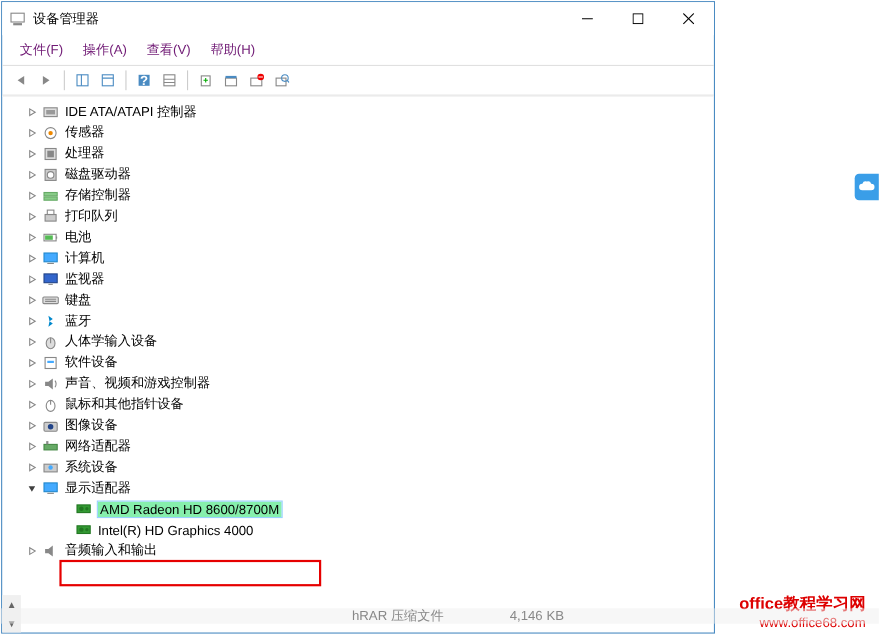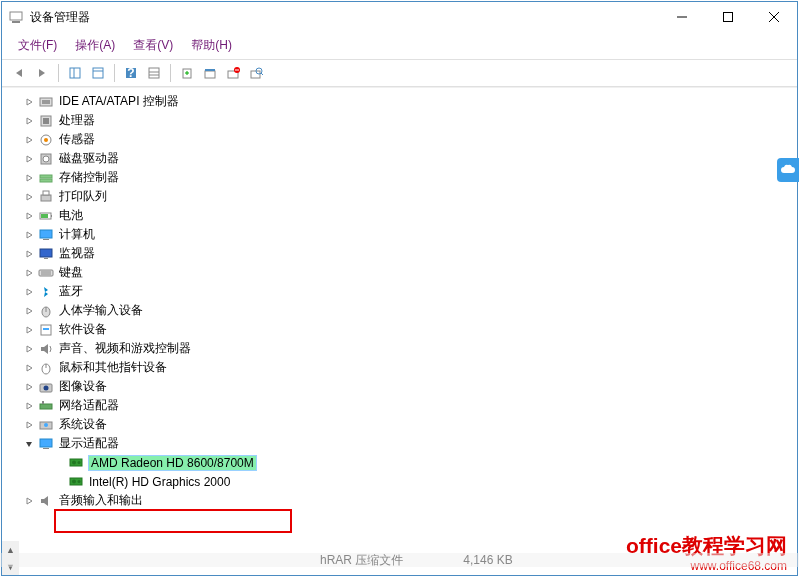--- a/index.html
+++ b/index.html
@@ -1,17 +1,17 @@
 <!DOCTYPE html>
 <html><head>
   <meta charset="utf-8">
   <style>
     * { margin: 0; padding: 0; box-sizing: border-box; font-family: "Microsoft YaHei", "SimSun", sans-serif; font-size: 12px; }
     body { background: #fff; width: 799px; height: 583px; position: relative; overflow: hidden; }
-    .window { border: 1px solid #4a8bc2; width: 797px; height: 575px; margin: 1px; position: relative; background: #fff; }
+    .window { border: 1px solid #4a8bc2; width: 649px; height: 575px; margin: 1px; position: relative; background: #fff; }
     .titlebar { display: flex; align-items: center; height: 30px; padding: 0 0 0 6px; background: #fff; }
     .titlebar-icon { width: 16px; height: 16px; margin-right: 6px; display: inline-flex; align-items: center; justify-content: center; }
     .titlebar-title { flex: 1; color: #000; }
     .win-controls { display: flex; }
     .win-btn { width: 46px; height: 30px; display: flex; align-items: center; justify-content: center; color: #000; }
     .menubar { display: flex; padding: 2px 8px; gap: 2px; }
     .menu-item { padding: 3px 8px; color: #701a75; cursor: default; }
     .toolbar { display: flex; align-items: center; padding: 2px 6px; border-top: 1px solid #e0e0e0; border-bottom: 1px solid #e0e0e0; height: 28px; gap: 1px; }
     .tool-btn { width: 22px; height: 22px; display: inline-flex; align-items: center; justify-content: center; border: 1px solid transparent; }
     .tool-sep { width: 1px; height: 18px; background: #ccc; margin: 0 4px; }
@@ -22,21 +22,21 @@
     .tree-row.selected .label { background: #86efac; outline: 1px solid #99d1ff; padding: 0 2px; }
     .expand { width: 14px; height: 14px; display: inline-flex; align-items: center; justify-content: center; color: #666; font-size: 10px; margin-right: 2px; }
     .node-icon { width: 16px; height: 16px; margin-right: 5px; display: inline-flex; align-items: center; justify-content: center; }
     .label { color: #000; }
     .highlight-box { position: absolute; border: 2px solid #e60000; pointer-events: none; left: 52px; top: 421px; width: 238px; height: 24px; }
     .scrollbar-v { width: 17px; background: #f0f0f0; display: flex; flex-direction: column; }
     .scroll-btn { height: 17px; display: flex; align-items: center; justify-content: center; color: #666; font-size: 9px; }
     .scroll-thumb { flex: 1; background: #cdcdcd; margin: 0 3px; }
     .floating-tab { position: absolute; right: 0; top: 158px; width: 22px; height: 24px; background: #3a9ee8; border-radius: 4px 0 0 4px; display: flex; align-items: center; justify-content: center; color: #fff; }
     .watermark { position: absolute; right: 12px; bottom: 8px; text-align: right; line-height: 1.3; pointer-events: none; }
-    .watermark .line1 { color: #d00; font-size: 21px; font-weight: bold; }
+    .watermark .line1 { color: #d00; font-size: 15px; font-weight: bold; }
     .watermark .line2 { color: #d00; font-size: 12px; }
     .bottom-strip { position: absolute; left: 0; right: 0; bottom: 16px; height: 14px; color: #888; font-size: 11px; display: flex; align-items: center; padding-left: 320px; gap: 60px; background: rgba(240,240,240,0.5); }
     svg { display: block; }
   </style>
 </head>
 <body>
 
 <div class="window">
   <div class="titlebar">
     <span class="titlebar-icon">
@@ -157,39 +157,39 @@
           <span class="label">IDE ATA/ATAPI 控制器</span>
         </div>
         <div class="tree-row">
           <span class="expand">
             <svg width="10" height="10">
               <path d="M3 2 L8 5 L3 8 Z" fill="none" stroke="#888"></path>
             </svg>
           </span>
           <span class="node-icon">
             <svg width="16" height="16" viewBox="0 0 16 16">
+              <circle cx="8" cy="8" r="5" fill="none" stroke="#888"></circle>
+              <circle cx="8" cy="8" r="2" fill="#e80"></circle>
+            </svg>
+          </span>
+          <span class="label">传感器</span>
+        </div>
+        <div class="tree-row">
+          <span class="expand">
+            <svg width="10" height="10">
+              <path d="M3 2 L8 5 L3 8 Z" fill="none" stroke="#888"></path>
+            </svg>
+          </span>
+          <span class="node-icon">
+            <svg width="16" height="16" viewBox="0 0 16 16">
               <rect x="3" y="3" width="10" height="10" fill="#ddd" stroke="#888"></rect>
               <rect x="5" y="5" width="6" height="6" fill="#888"></rect>
             </svg>
           </span>
           <span class="label">处理器</span>
-        </div>
-        <div class="tree-row">
-          <span class="expand">
-            <svg width="10" height="10">
-              <path d="M3 2 L8 5 L3 8 Z" fill="none" stroke="#888"></path>
-            </svg>
-          </span>
-          <span class="node-icon">
-            <svg width="16" height="16" viewBox="0 0 16 16">
-              <circle cx="8" cy="8" r="5" fill="none" stroke="#888"></circle>
-              <circle cx="8" cy="8" r="2" fill="#e80"></circle>
-            </svg>
-          </span>
-          <span class="label">传感器</span>
         </div>
         <div class="tree-row">
           <span class="expand">
             <svg width="10" height="10">
               <path d="M3 2 L8 5 L3 8 Z" fill="none" stroke="#888"></path>
             </svg>
           </span>
           <span class="node-icon">
             <svg width="16" height="16" viewBox="0 0 16 16">
               <rect x="3" y="3" width="10" height="10" fill="#ccc" stroke="#888"></rect>
@@ -420,21 +420,21 @@
           <span class="label">AMD Radeon HD 8600/8700M</span>
         </div>
         <div class="tree-row child">
           <span class="node-icon">
             <svg width="16" height="16" viewBox="0 0 16 16">
               <rect x="2" y="4" width="12" height="7" fill="#393" stroke="#272"></rect>
               <circle cx="6" cy="7.5" r="2" fill="#272"></circle>
               <circle cx="11" cy="7.5" r="1.5" fill="#272"></circle>
             </svg>
           </span>
-          <span class="label">Intel(R) HD Graphics 2000</span>
+          <span class="label">Intel(R) HD Graphics 4000</span>
         </div>
         <div class="tree-row">
           <span class="expand">
             <svg width="10" height="10">
               <path d="M3 2 L8 5 L3 8 Z" fill="none" stroke="#888"></path>
             </svg>
           </span>
           <span class="node-icon">
             <svg width="16" height="16" viewBox="0 0 16 16">
               <path d="M3 6 L6 6 L10 3 L10 13 L6 10 L3 10 Z" fill="#888"></path>

